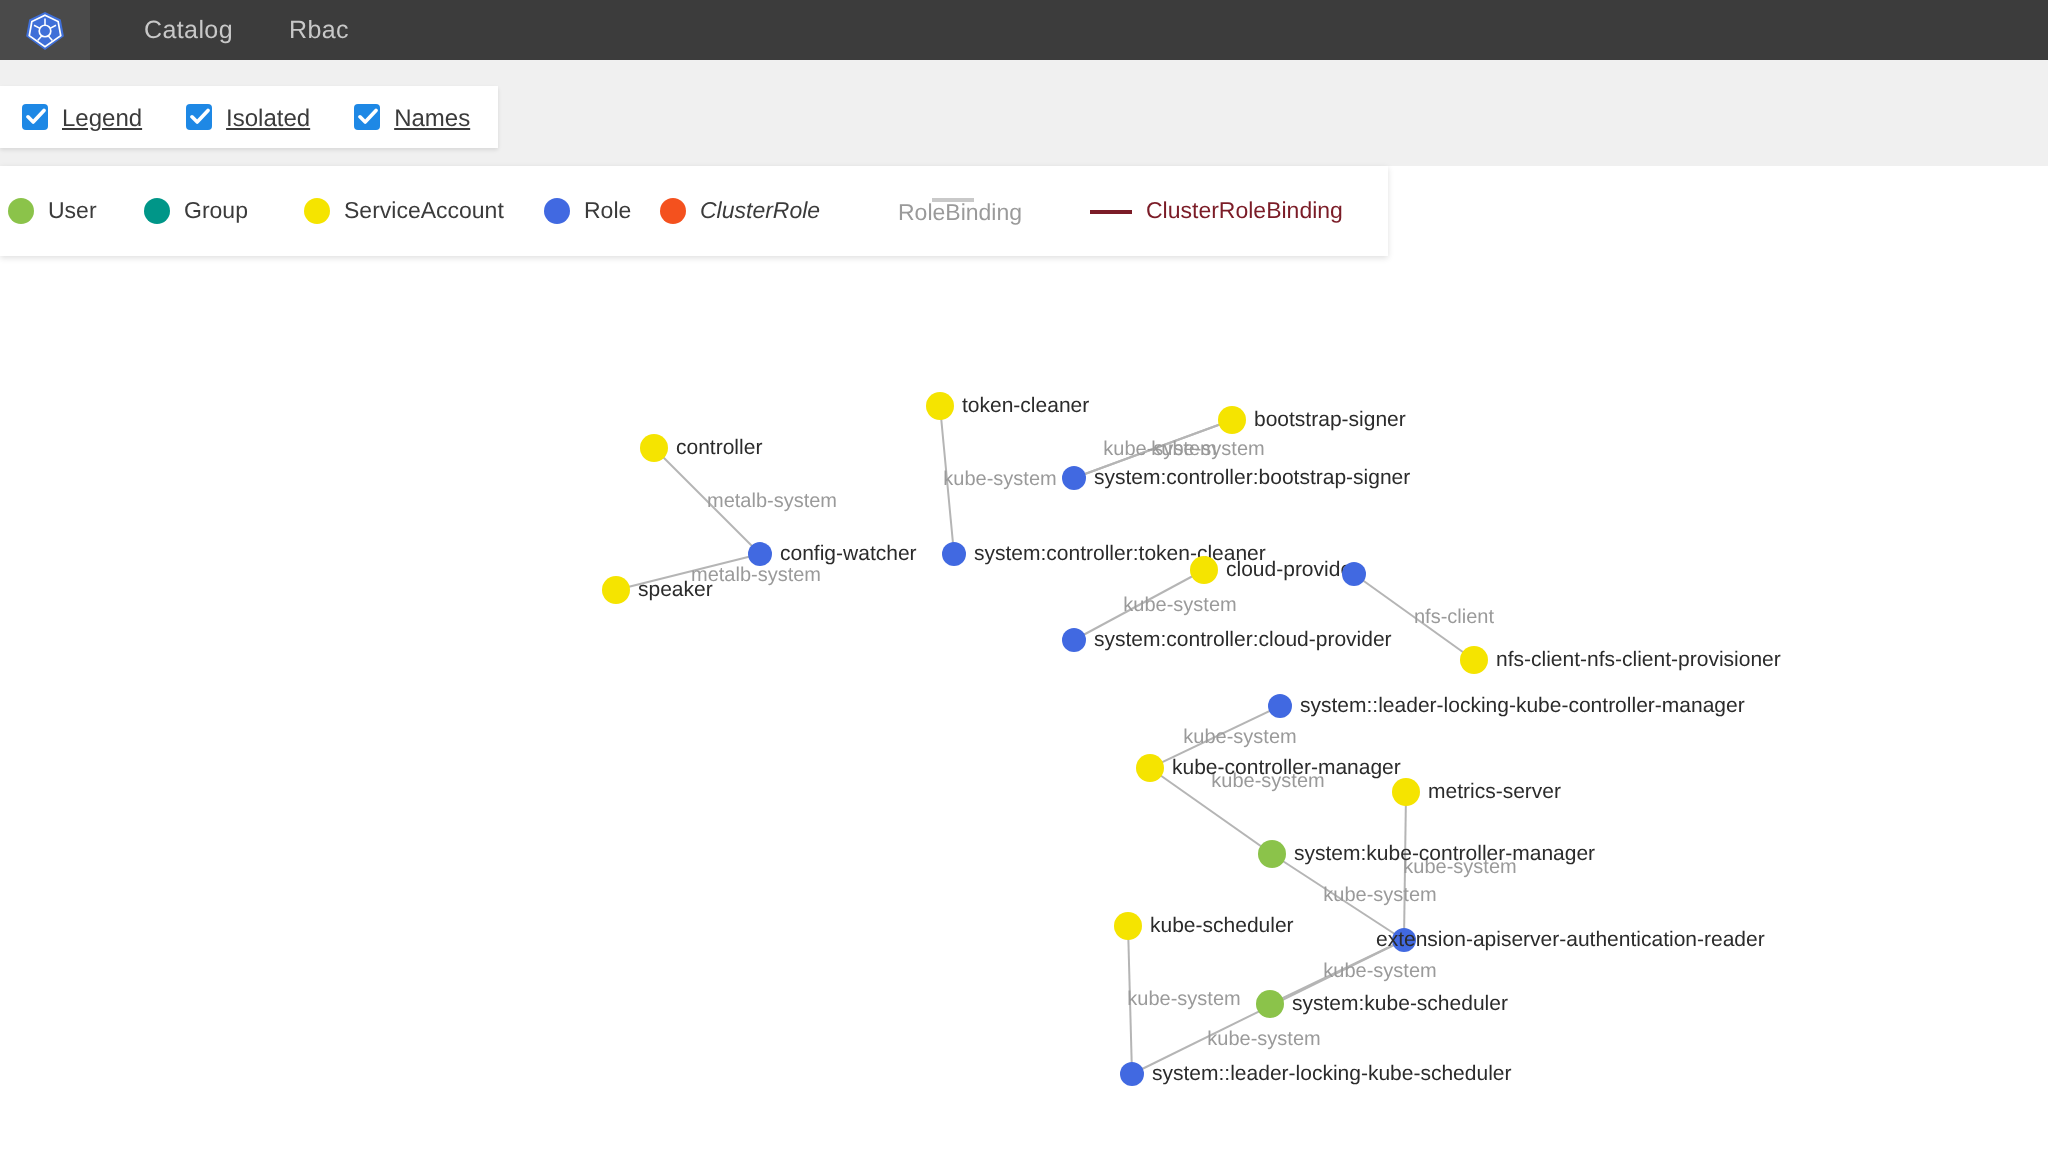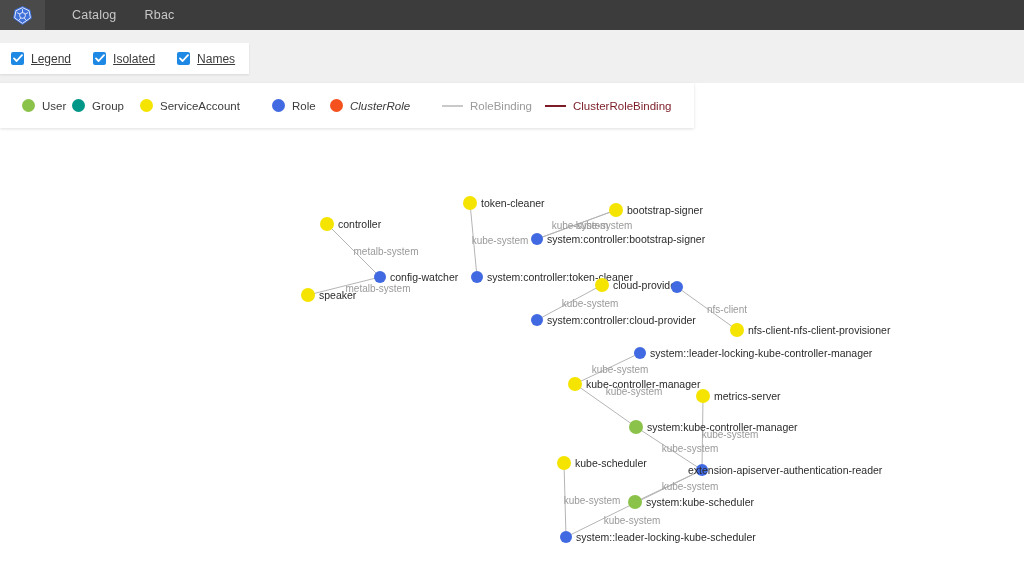--- a/index.html
+++ b/index.html
@@ -124,41 +124,41 @@
       <span class="cb-box">
         <svg width="10" height="9" viewBox="0 0 10 9">
             <path d="M1 4.4 L3.6 7 L9 1.2" fill="none" stroke="#fff" stroke-width="1.8" stroke-linecap="round" stroke-linejoin="round"></path>
           </svg>
       </span>
       <span class="cb-label">Names</span>
     </div>
   </div>
 
   <div class="legend-card" id="legend-card">
-      <div class="lg-item" style="position: absolute; left: 22px;">
+      <div class="lg-item" style="position: absolute; left: 4px;">
         <span class="lg-dot" style="background: rgb(139, 195, 74);"></span>
         <span class="lg-text" style="color: rgb(59, 59, 59);">User</span>
       </div>
       <div class="lg-item" style="position: absolute; left: 72px;">
         <span class="lg-dot" style="background: rgb(0, 150, 136);"></span>
         <span class="lg-text" style="color: rgb(59, 59, 59);">Group</span>
       </div>
-      <div class="lg-item" style="position: absolute; left: 140px; align-items: center;">
+      <div class="lg-item" style="position: absolute; left: 152px; align-items: center;">
         <span class="lg-dot" style="background: rgb(245, 228, 0);"></span>
         <span class="lg-text" style="color: rgb(59, 59, 59);">ServiceAccount</span>
       </div>
       <div class="lg-item" style="position: absolute; left: 272px;">
         <span class="lg-dot" style="background: rgb(65, 105, 225);"></span>
         <span class="lg-text" style="color: rgb(59, 59, 59);">Role</span>
       </div>
       <div class="lg-item" style="position: absolute; left: 330px; font-style: italic;">
         <span class="lg-dot" style="background: rgb(244, 81, 30);"></span>
         <span class="lg-text" style="color: rgb(59, 59, 59);">ClusterRole</span>
       </div>
-      <div class="lg-item" style="position: absolute; left: 442px;">
+      <div class="lg-item" style="position: absolute; left: 442px; flex-direction: column;">
         <span class="lg-line" style="border-top: 2px solid rgb(201, 201, 201);"></span>
         <span class="lg-text" style="color: rgb(154, 154, 154);">RoleBinding</span>
       </div>
       <div class="lg-item" style="position: absolute; left: 545px;">
         <span class="lg-line" style="border-top: 2px solid rgb(123, 28, 39);"></span>
         <span class="lg-text" style="color: rgb(123, 28, 39);">ClusterRoleBinding</span>
       </div>
     </div>
 
   <div class="graph-area" id="graph-area">

